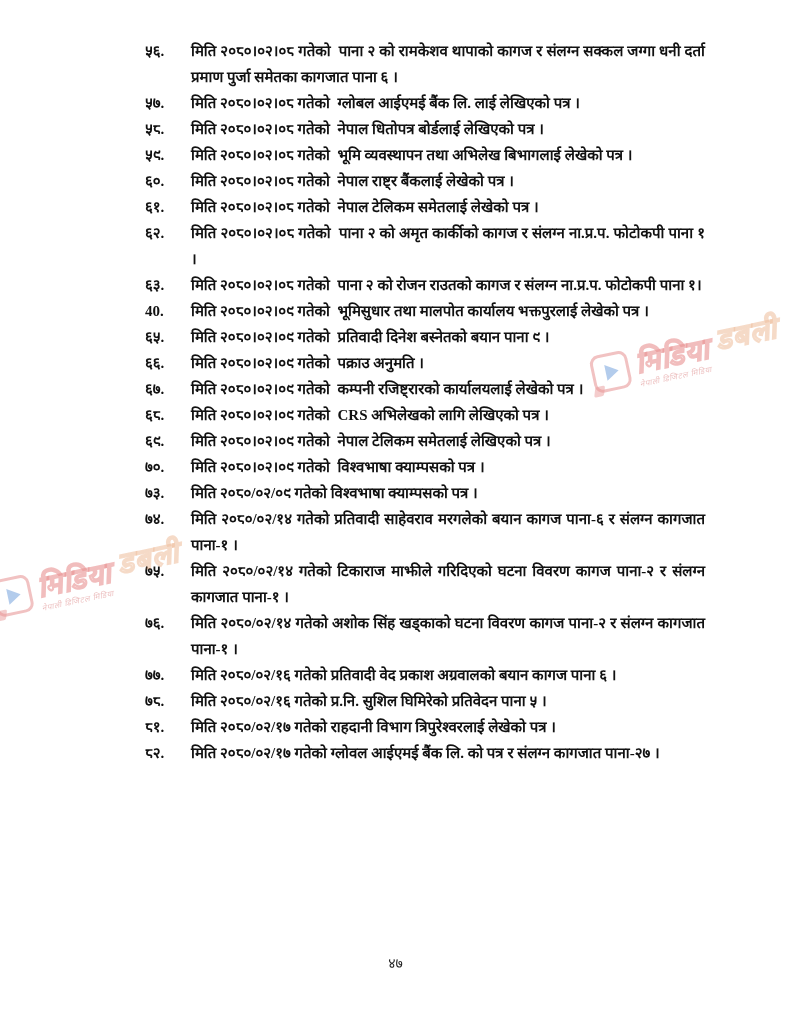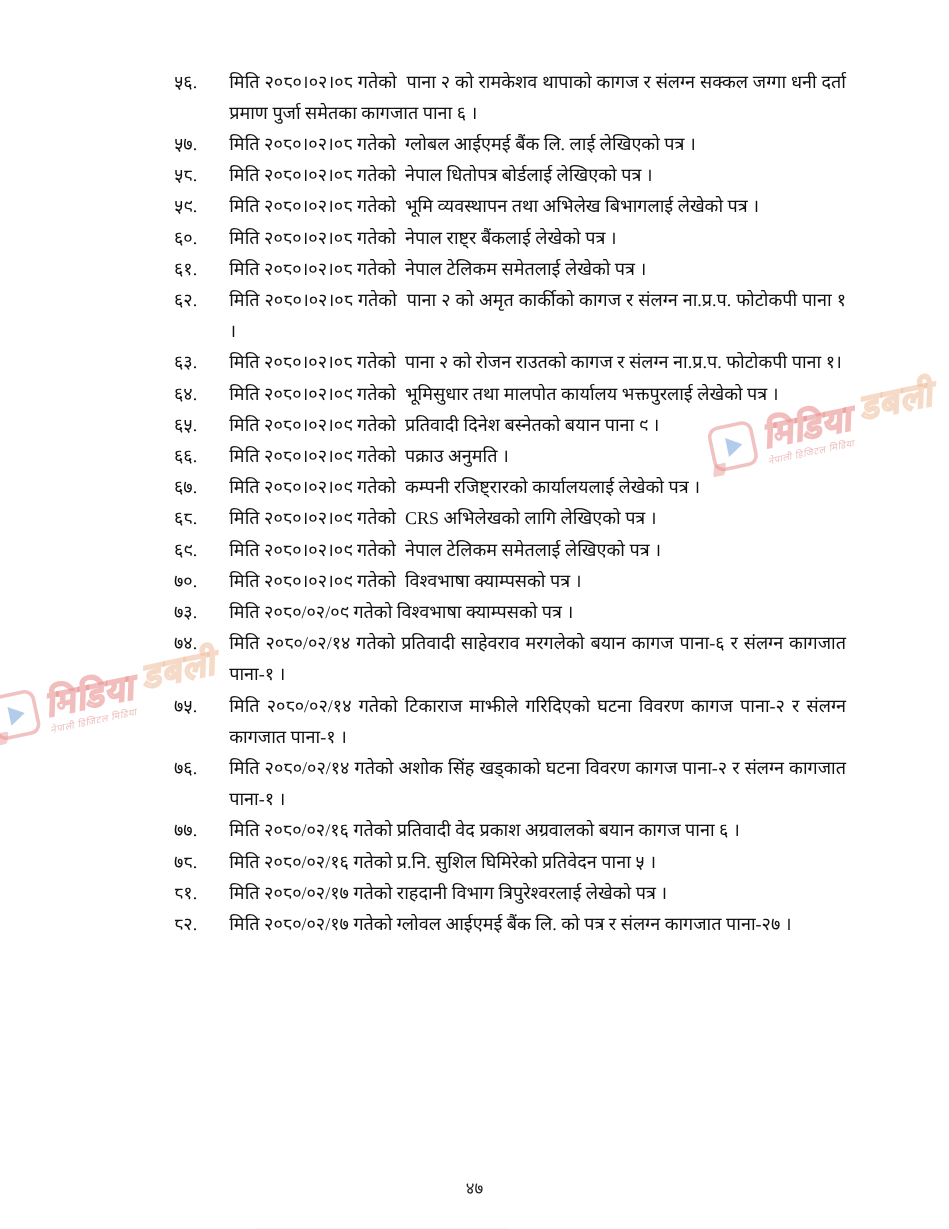--- a/index.html
+++ b/index.html
@@ -6,42 +6,43 @@
   .page{
     position:relative;
     width:791px;height:1024px;
     background:#ffffff;
     overflow:hidden;
     font-family:"Liberation Serif","DejaVu Serif",serif;
     color:#111;
   }
   .content{
     position:absolute;
-    left:145px;top:56px;
+    left:145px;top:38px;
     width:560px;
+    font-weight:bold;
   }
   .row{
     display:flex;
     align-items:flex-start;
     font-size:15px;
     line-height:26px;
   }
   .num{
     flex:0 0 46px;
     white-space:nowrap;
   }
   .txt{
     flex:1;
     text-align:justify;
     text-align-last:left;
   }
   .page-number{
     position:absolute;
     left:0;right:0;
-    bottom:24px;
+    bottom:52px;
     text-align:center;
     font-size:14px;
     color:#222;
   }
   
   .watermark{
     position:absolute;
     display:flex;
     align-items:center;
     gap:7px;
@@ -158,21 +159,21 @@
         </div>
         <div class="row">
           <span class="num">६२.</span>
           <span class="txt">मिति २०८०।०२।०८ गतेको&nbsp; पाना २ को अमृत कार्कीको कागज र संलग्न ना.प्र.प. फोटोकपी पाना १ ।</span>
         </div>
         <div class="row">
           <span class="num">६३.</span>
           <span class="txt">मिति २०८०।०२।०८ गतेको&nbsp; पाना २ को रोजन राउतको कागज र संलग्न ना.प्र.प. फोटोकपी पाना १।</span>
         </div>
         <div class="row">
-          <span class="num">६४.</span>
+          <span class="num">40.</span>
           <span class="txt">मिति २०८०।०२।०९ गतेको&nbsp; भूमिसुधार तथा मालपोत कार्यालय भक्तपुरलाई लेखेको पत्र ।</span>
         </div>
         <div class="row">
           <span class="num">६५.</span>
           <span class="txt">मिति २०८०।०२।०९ गतेको&nbsp; प्रतिवादी दिनेश बस्नेतको बयान पाना ९ ।</span>
         </div>
         <div class="row">
           <span class="num">६६.</span>
           <span class="txt">मिति २०८०।०२।०९ गतेको&nbsp; पक्राउ अनुमति ।</span>
         </div>

